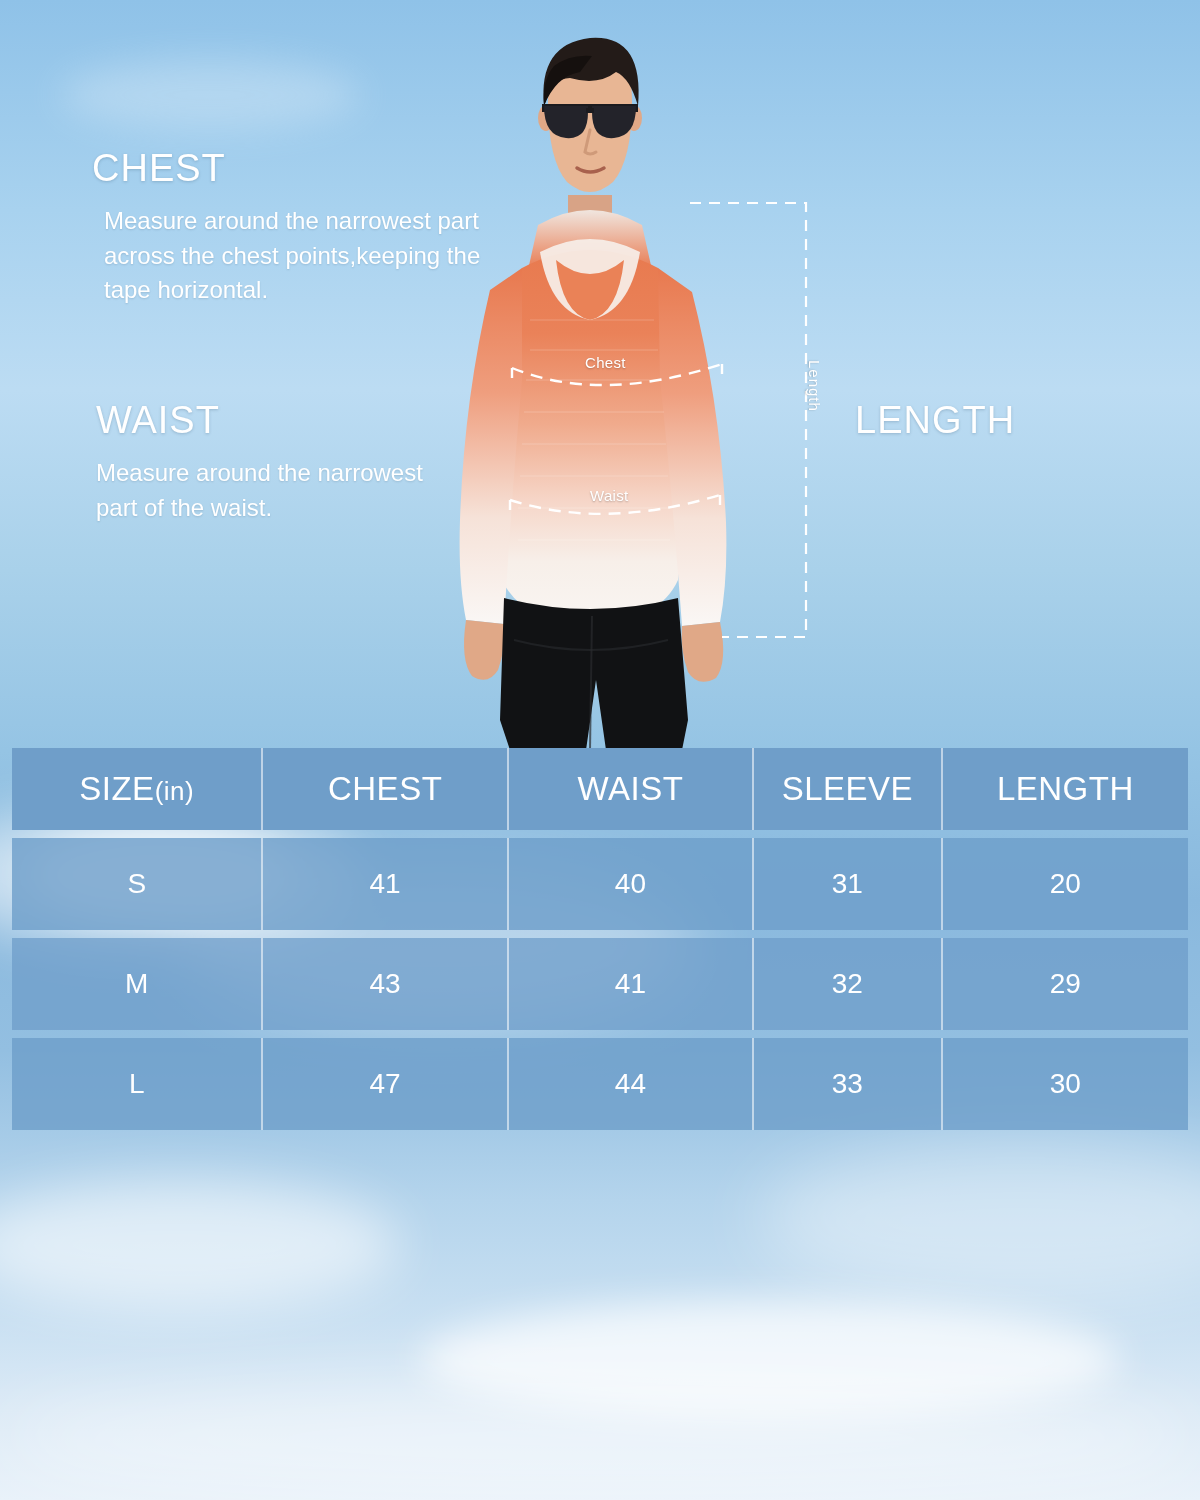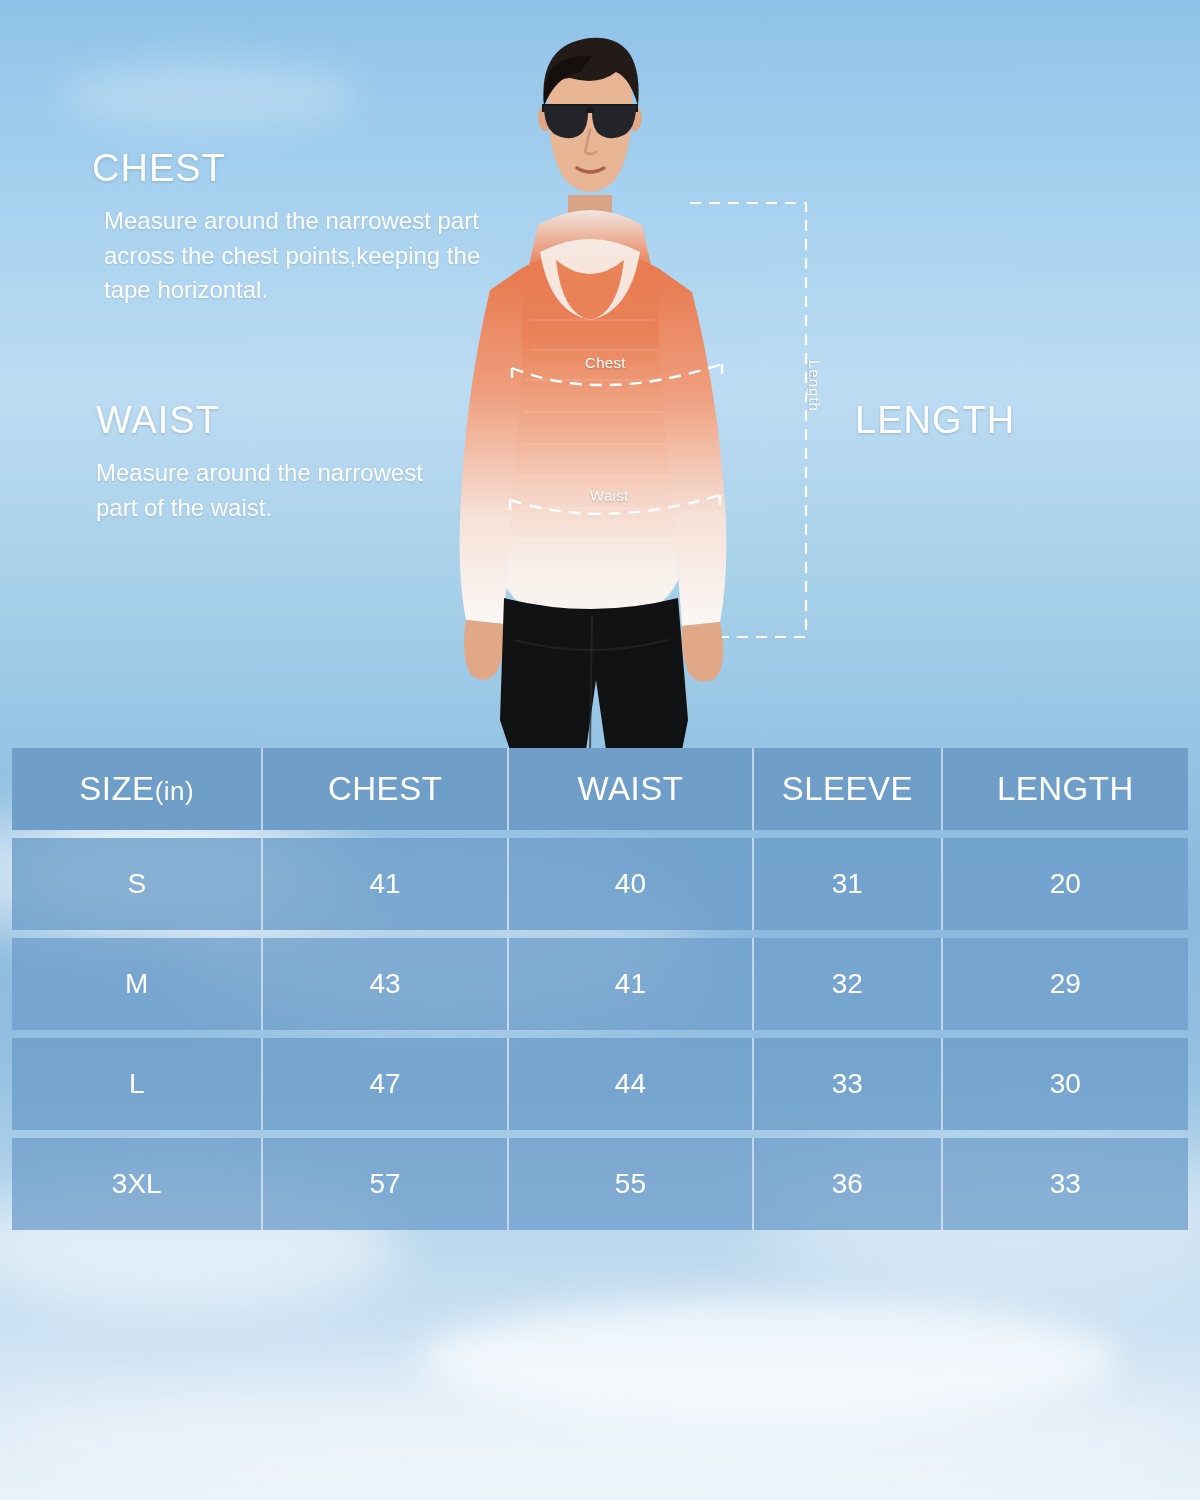--- a/index.html
+++ b/index.html
@@ -279,23 +279,16 @@
         <td>32</td>
         <td>29</td>
       </tr>
       <tr>
         <td>L</td>
         <td>47</td>
         <td>44</td>
         <td>33</td>
         <td>30</td>
       </tr>
-      <tr>
-        <td>3XL</td>
-        <td>57</td>
-        <td>55</td>
-        <td>36</td>
-        <td>33</td>
-      </tr>
     </tbody>
   </table>
 
 </div>
 
 </body></html>

